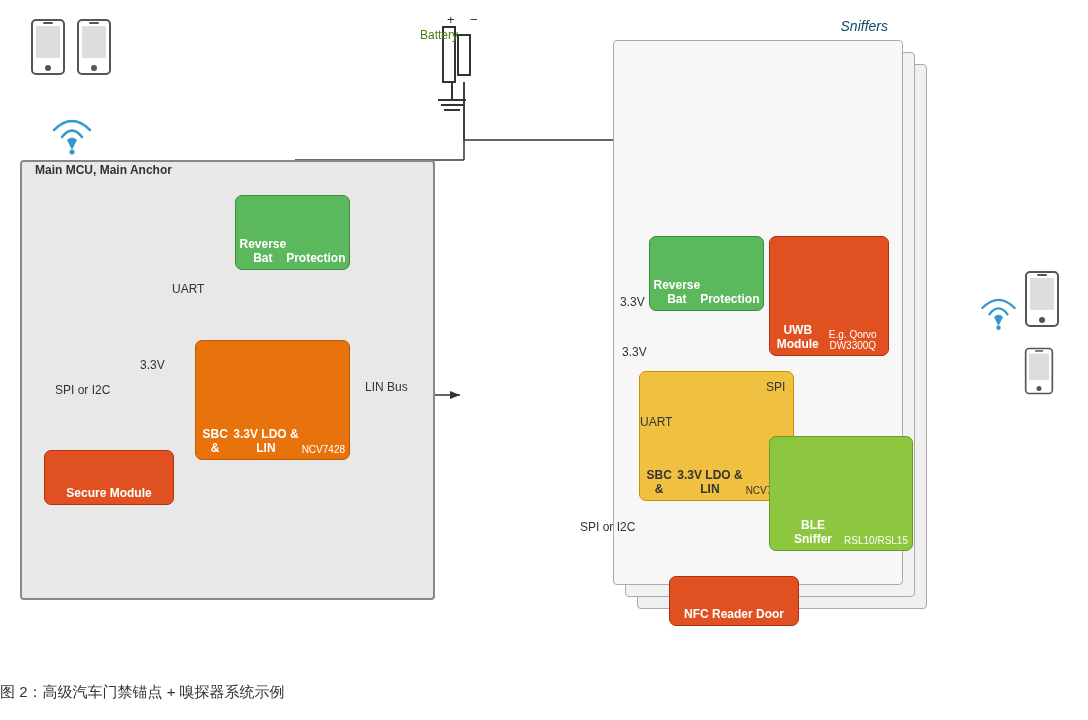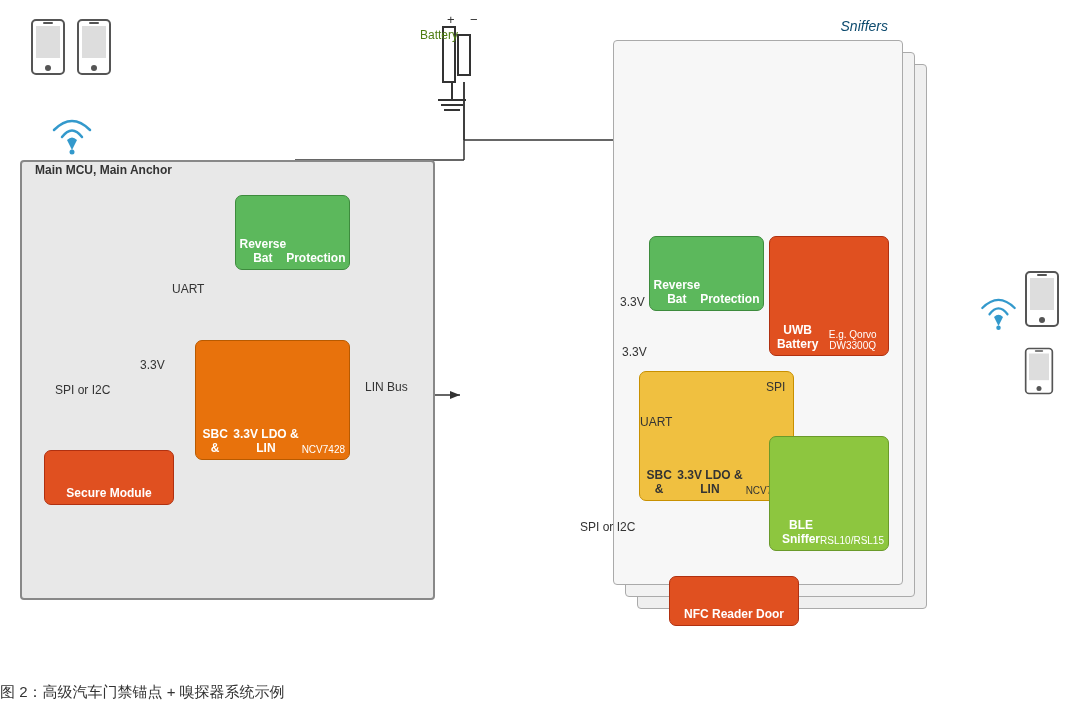--- a/index.html
+++ b/index.html
@@ -182,21 +182,21 @@
       top: 195px;
       left: 155px;
       width: 120px;
       height: 120px;
     }
 
     
     .ble-sniffer {
       top: 395px;
       left: 155px;
-      width: 120px;
+      width: 144px;
       height: 115px;
       padding-left: 12px;
     }
 
     
     .nfc-reader {
       top: 535px;
       left: 55px;
       width: 130px;
       height: 50px;
@@ -364,21 +364,21 @@
         <span>Protection</span>
       </div>
 
       <div class="block block-yellow sbc-ldo-right">
         <span>SBC &amp;</span>
         <span>3.3V LDO &amp; LIN</span>
         <span class="sub-label">NCV7428</span>
       </div>
 
       <div class="block block-red-orange uwb-sniffer">
-        <span>UWB Battery</span>
+        <span>UWB Module</span>
         <br>
         <span class="sub-label">E.g. Qorvo DW3300Q</span>
       </div>
 
       <div class="block block-lime ble-sniffer">
         <span>BLE Sniffer</span>
         <br>
         <span class="sub-label">RSL10/RSL15</span>
       </div>
 

